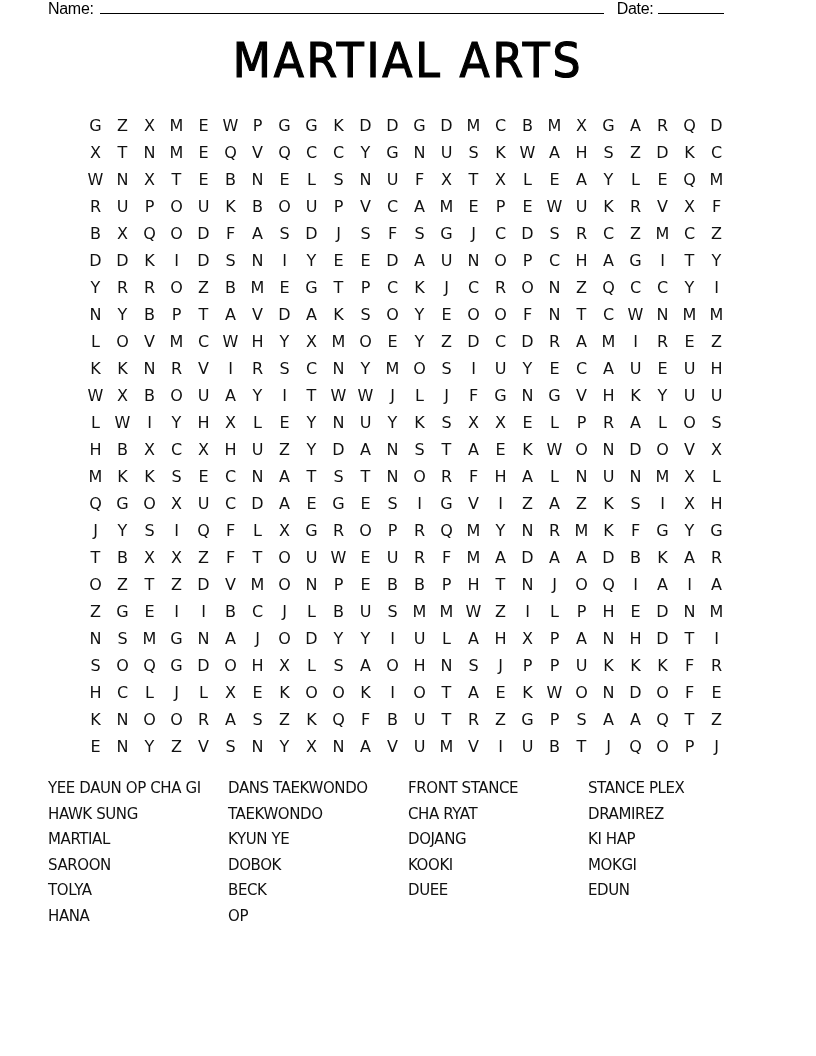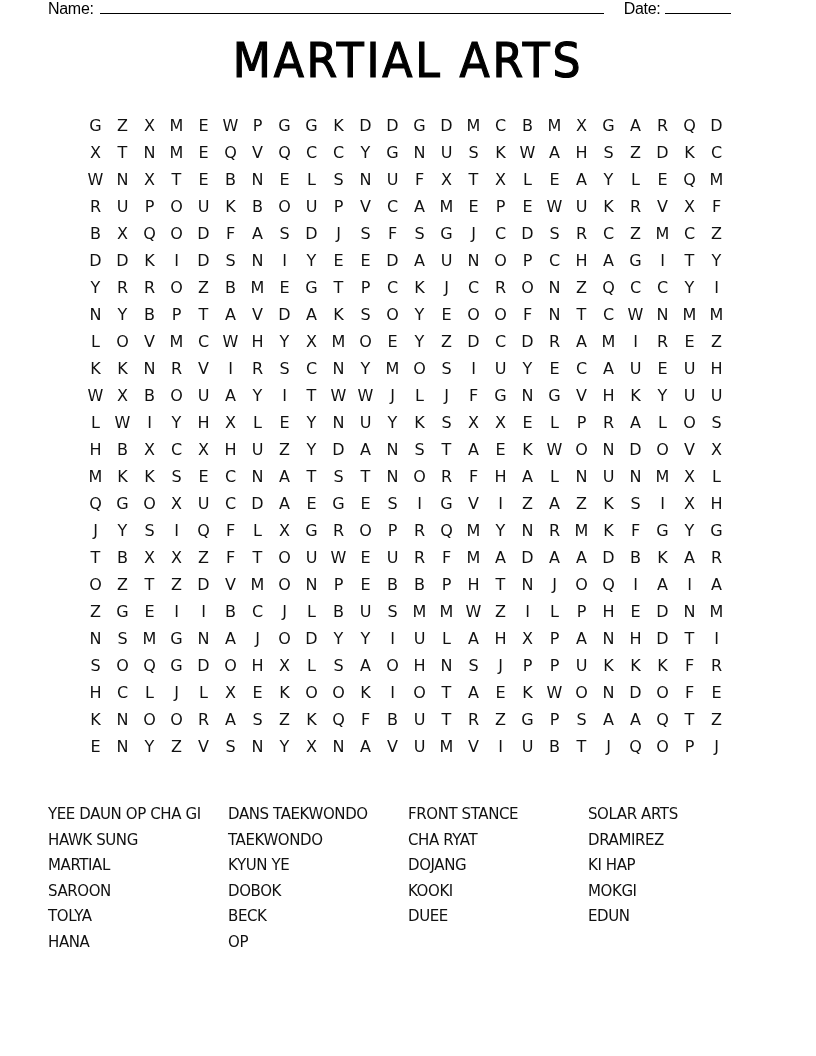--- a/index.html
+++ b/index.html
@@ -23,21 +23,21 @@
       letter-spacing: -0.3px;
       white-space: nowrap;
     }
     .header-line .blank {
       display: inline-block;
       border-bottom: 1px solid #000;
       height: 15px;
       vertical-align: baseline;
     }
     #name-blank { width: 504px; margin-left: 6px; }
-    #date-label { margin-left: 20px; }
+    #date-label { margin-left: 13px; }
     #date-blank { width: 66px; margin-left: 5px; }
 
     .title {
       position: absolute;
       top: 32px;
       left: 0;
       width: 816px;
       text-align: center;
       font-family: "DejaVu Sans", sans-serif;
       font-size: 48px;
@@ -58,21 +58,21 @@
     .cell {
       font-family: "DejaVu Sans", sans-serif;
       font-size: 16px;
       text-align: center;
       line-height: 27px;
       color: #111;
     }
 
     .word-list {
       position: absolute;
-      top: 803px;
+      top: 777px;
       left: 48px;
       display: grid;
       grid-template-columns: 180px 180px 180px 180px;
       grid-auto-rows: 25.5px;
     }
     .word {
       font-family: "DejaVu Sans", sans-serif;
       font-size: 15px;
       letter-spacing: -0.4px;
       white-space: nowrap;
@@ -665,21 +665,21 @@
     <div class="cell">Q</div>
     <div class="cell">O</div>
     <div class="cell">P</div>
     <div class="cell">J</div>
   </div>
 
 <div class="word-list" id="word-list">
     <div class="word">YEE DAUN OP CHA GI</div>
     <div class="word">DANS TAEKWONDO</div>
     <div class="word">FRONT STANCE</div>
-    <div class="word">SOLAR ARTS</div>
+    <div class="word">STANCE PLEX</div>
     <div class="word">HAWK SUNG</div>
     <div class="word">TAEKWONDO</div>
     <div class="word">CHA RYAT</div>
     <div class="word">DRAMIREZ</div>
     <div class="word">MARTIAL</div>
     <div class="word">KYUN YE</div>
     <div class="word">DOJANG</div>
     <div class="word">KI HAP</div>
     <div class="word">SAROON</div>
     <div class="word">DOBOK</div>

